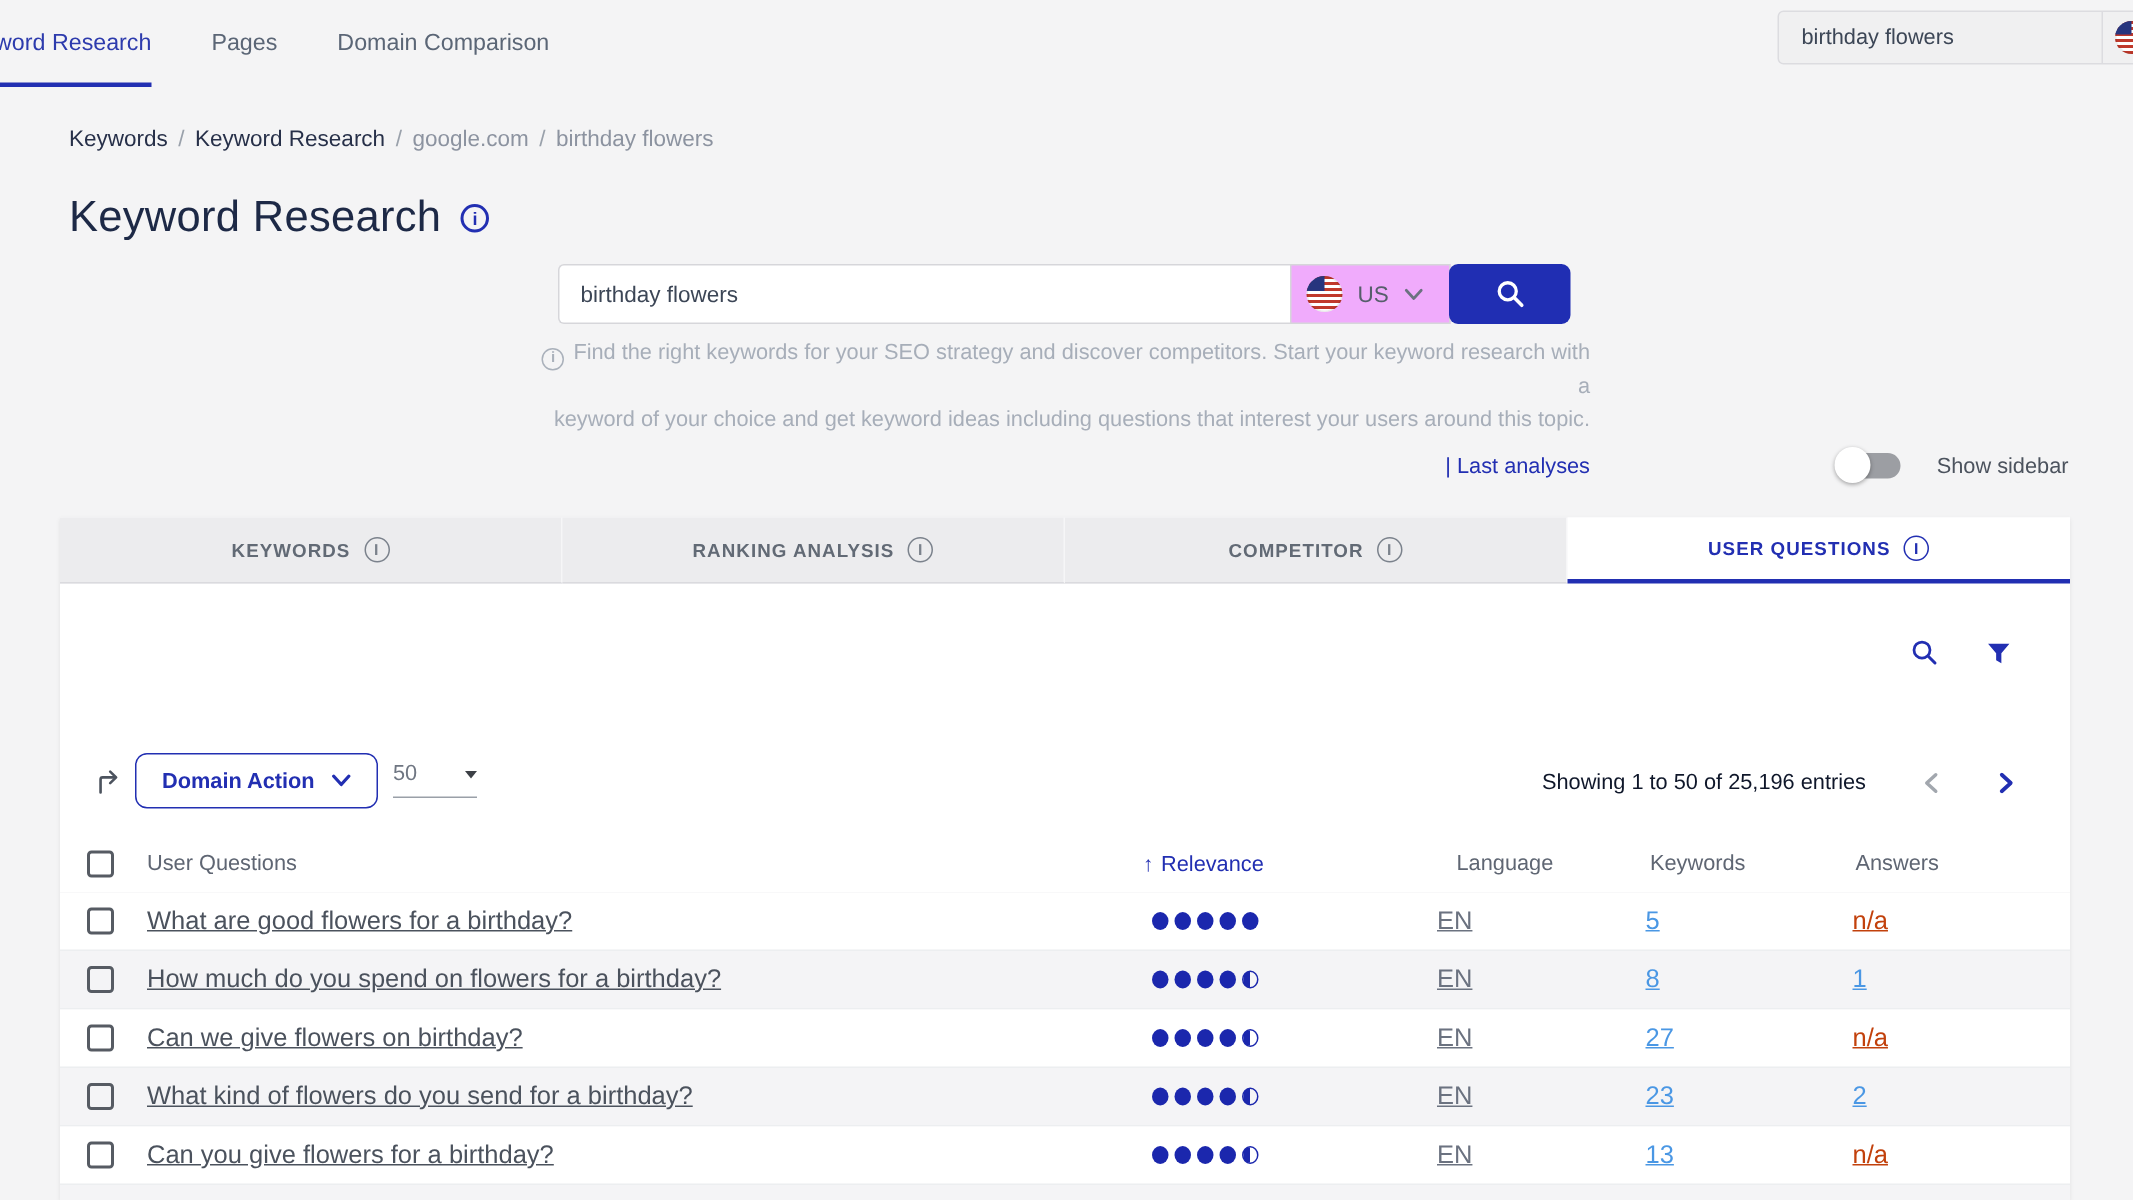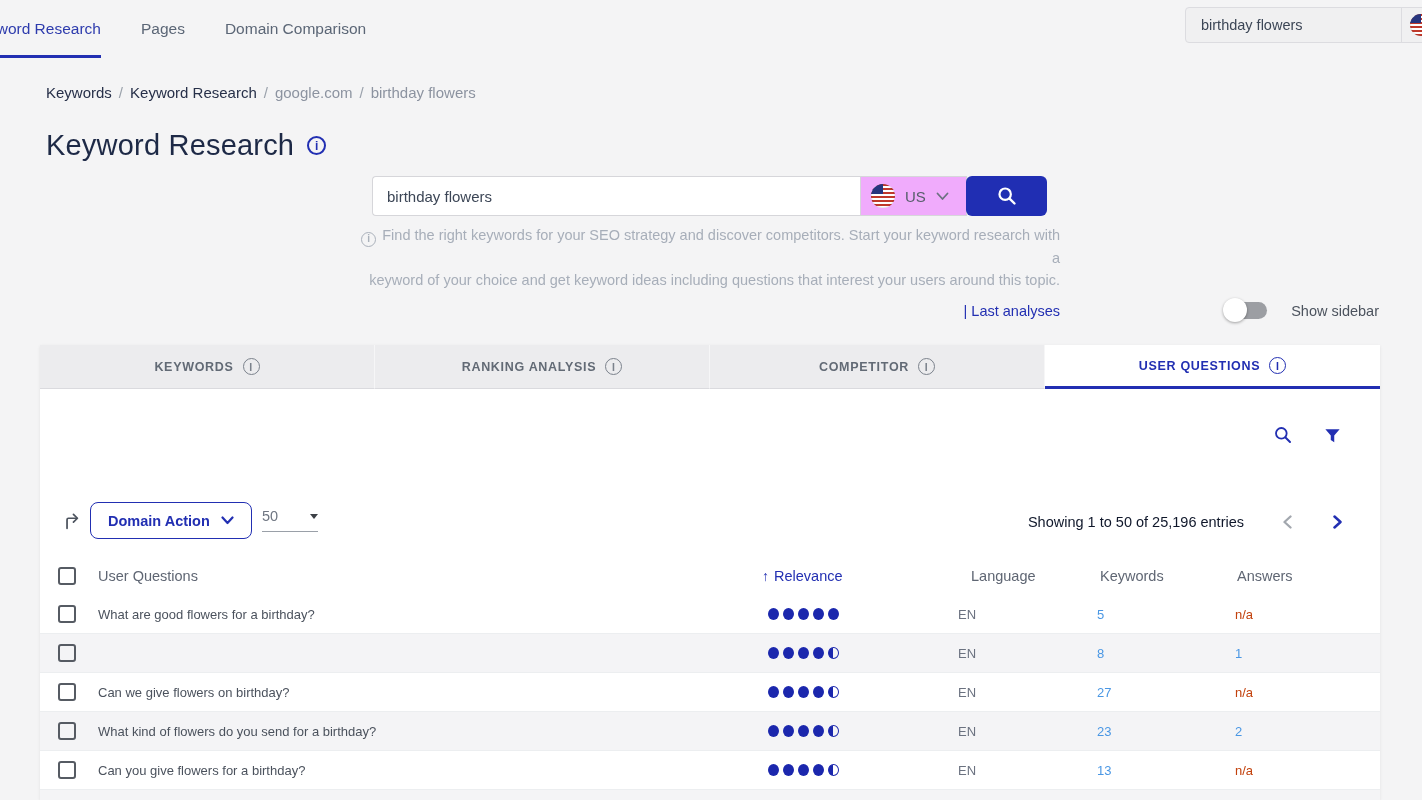--- a/index.html
+++ b/index.html
@@ -96,21 +96,21 @@
   .sort-arrow::after{content:"\2191";font-size:14px;}
   .h-lang{left:915px;margin-left:16px;}
   .h-kw{left:1060px;}
   .h-ans{left:1197px;}
   .checkbox{position:absolute;left:18px;top:50%;transform:translateY(-50%);width:18px;height:18px;
     box-sizing:border-box;border:2px solid #565b63;border-radius:3px;background:transparent;cursor:pointer;}
   .tbody{position:absolute;top:250px;left:0;right:0;}
   .trow{position:relative;height:39px;box-sizing:border-box;border-bottom:1px solid #eceef0;background:#fff;}
   .trow:nth-child(even){background:#f4f4f6;}
   .trow-partial{height:10px;background:#f4f4f6;}
-  .cell{position:absolute;top:50%;transform:translateY(-50%);font-size:13px;color:#4b525d;}
+  .cell{position:absolute;top:50%;transform:translateY(-50%);font-size:17px;color:#4b525d;text-decoration:underline;}
   .cell.q{left:58px;}
   .cell.dots{left:728px;display:flex;align-items:center;gap:4px;}
   .cell.lang{left:918px;color:#6b7280;}
   .cell.kw{left:1057px;color:#4a97e4;cursor:pointer;}
   .cell.ans{left:1195px;}
   .cell.ans.link{color:#4a97e4;cursor:pointer;}
   .cell.ans.muted{color:#c2410c;}
   .dot{width:11px;height:12px;border-radius:50%;box-sizing:border-box;}
   .dot.full{background:#1b27ad;}
   .dot.half{border:1.6px solid #1b27ad;background:linear-gradient(90deg,#1b27ad 45%,transparent 45%);}
@@ -264,20 +264,21 @@
           <span class="dot full"></span>
           <span class="dot full"></span>
           <span class="dot full"></span>
         </span>
     <span class="cell lang">EN</span>
     <span class="cell kw">5</span>
     <span class="cell ans muted">n/a</span>
   </div>
       <div class="trow">
     <span class="checkbox"></span>
+    <span class="cell q">How much do you spend on flowers for a birthday?</span>
     <span class="cell dots">
           <span class="dot full"></span>
           <span class="dot full"></span>
           <span class="dot full"></span>
           <span class="dot full"></span>
           <span class="dot half"></span>
         </span>
     <span class="cell lang">EN</span>
     <span class="cell kw">8</span>
     <span class="cell ans link">1</span>

